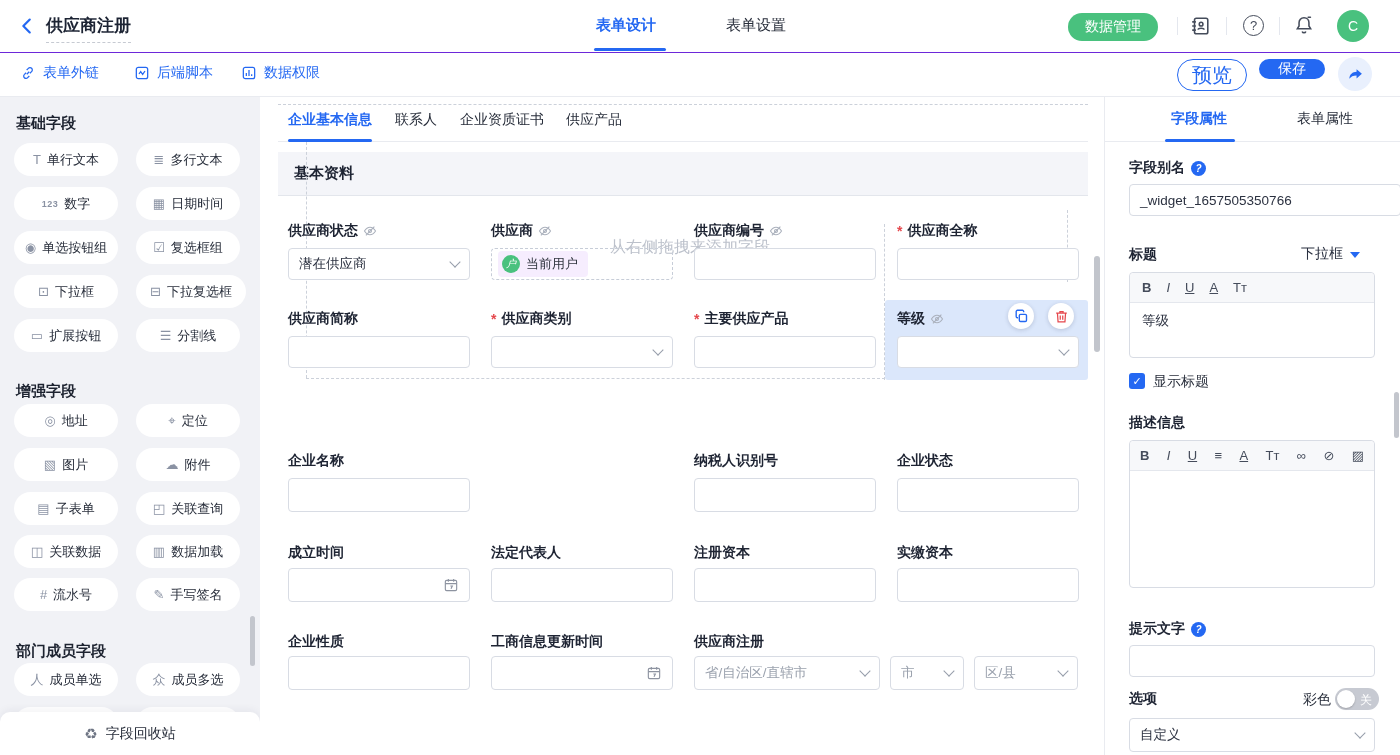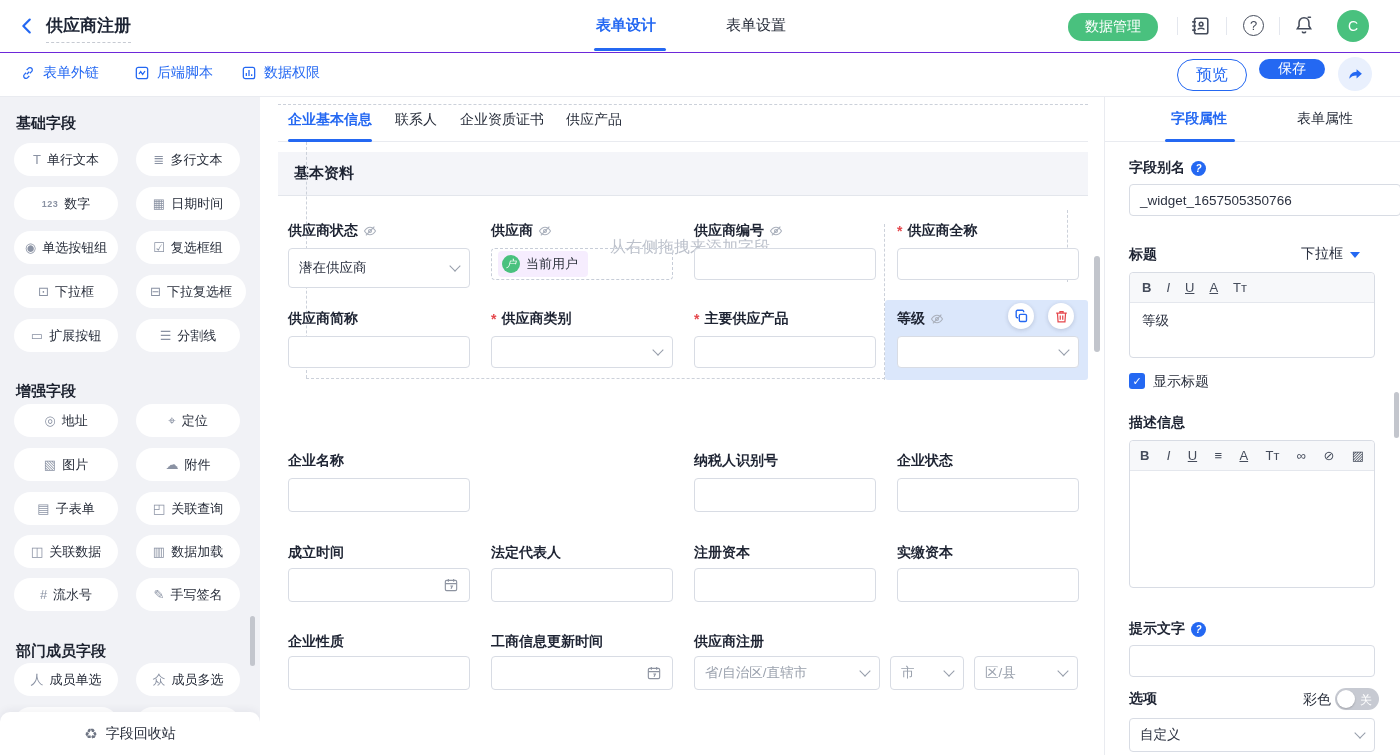--- a/index.html
+++ b/index.html
@@ -8,21 +8,21 @@
   #page{position:relative;width:1400px;height:755px}
   .abs{position:absolute}
   svg{display:block}
   
   .hdr{position:absolute;left:0;top:0;width:1400px;height:52px;background:#fff;border-bottom:1px solid #6d28d9;z-index:30}
   .tbar{position:absolute;left:0;top:53px;width:1400px;height:43px;background:#fff;border-bottom:1px solid #e9ebf0;z-index:29}
   .vdiv{position:absolute;width:1px;height:18px;background:#e4e7ee}
   .gbtn{position:absolute;background:#49c17e;color:#fff;border-radius:15px;display:flex;align-items:center;justify-content:center;font-size:14px;cursor:pointer}
   .avatar{position:absolute;width:32px;height:32px;border-radius:50%;background:#49c17e;color:#fff;font-size:14px;display:flex;align-items:center;justify-content:center;cursor:pointer}
   .hlink{position:absolute;display:flex;align-items:center;gap:7px;color:#2468f2;font-size:14px;cursor:pointer}
-  .obtn{position:absolute;border:1px solid #2468f2;color:#2468f2;background:#fff;border-radius:16px;font-size:16px;display:flex;align-items:center;justify-content:center;cursor:pointer}
+  .obtn{position:absolute;border:1px solid #2468f2;color:#2468f2;background:#fff;border-radius:16px;font-size:20px;display:flex;align-items:center;justify-content:center;cursor:pointer}
   .sbtn{position:absolute;background:#2468f2;color:#fff;border-radius:16px;font-size:14px;display:flex;align-items:center;justify-content:center;cursor:pointer}
   .cbtn{position:absolute;width:34px;height:34px;border-radius:50%;background:#e9f0fd;display:flex;align-items:center;justify-content:center;cursor:pointer}
   
   #sidebar{position:absolute;left:0;top:96px;width:260px;height:659px;background:#f1f2f6;overflow:hidden}
   .shead{position:absolute;font-size:15px;font-weight:700;color:#1d2330}
   .pill{position:absolute;width:104px;height:33px;background:#fff;border-radius:17px;display:flex;align-items:center;justify-content:center;gap:6px;font-size:13px;color:#272d3a;cursor:grab;white-space:nowrap}
   .pg{color:#8a92a3;font-size:13px}
   .pg123{color:#8a92a3;font-size:9px;font-weight:700;letter-spacing:.5px}
   .recycle{position:absolute;left:0;top:616px;width:260px;height:43px;background:#fff;border-radius:10px 10px 0 0;box-shadow:0 -2px 8px rgba(30,40,70,.06);display:flex;align-items:center;justify-content:center;gap:8px;font-size:14px;color:#272d3a;cursor:pointer}
   .sbthumb{position:absolute;background:#c3c6cd;border-radius:3px}
@@ -263,21 +263,21 @@
     <i class="guide gv" style="left:807px;top:114px;height:72px"></i>
 
     <span class="lbl" style="left:28px;top:126px">
         <span>供应商状态</span>
         <svg class="eye" viewBox="0 0 24 24">
           <path d="M2.5 12c2.7-4.3 6-6.5 9.5-6.5s6.8 2.2 9.5 6.5c-2.7 4.3-6 6.5-9.5 6.5S5.2 16.3 2.5 12z"></path>
           <circle cx="12" cy="12" r="2.6"></circle>
           <path d="M5 19.5 19.5 4.5"></path>
         </svg>
       </span>
-    <div class="sel" style="left:28px;top:152px;width:182px;height:40px">
+    <div class="sel" style="left:28px;top:152px;width:182px;height:32px">
         <span class="val">潜在供应商</span>
         <i class="car"></i>
       </div>
 
     <span class="lbl" style="left:231px;top:126px">
         <span>供应商</span>
         <svg class="eye" viewBox="0 0 24 24">
           <path d="M2.5 12c2.7-4.3 6-6.5 9.5-6.5s6.8 2.2 9.5 6.5c-2.7 4.3-6 6.5-9.5 6.5S5.2 16.3 2.5 12z"></path>
           <circle cx="12" cy="12" r="2.6"></circle>
           <path d="M5 19.5 19.5 4.5"></path>

